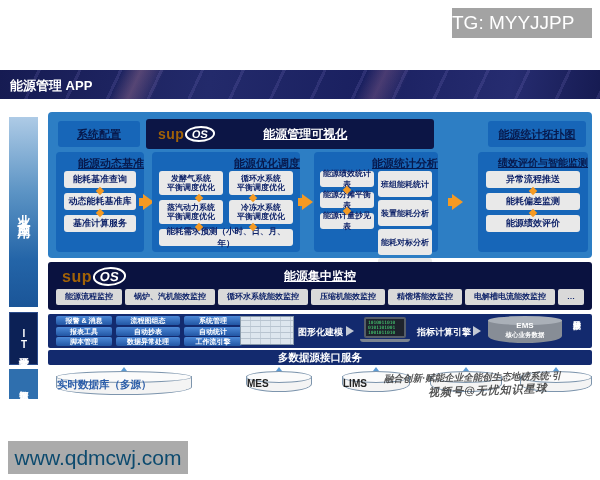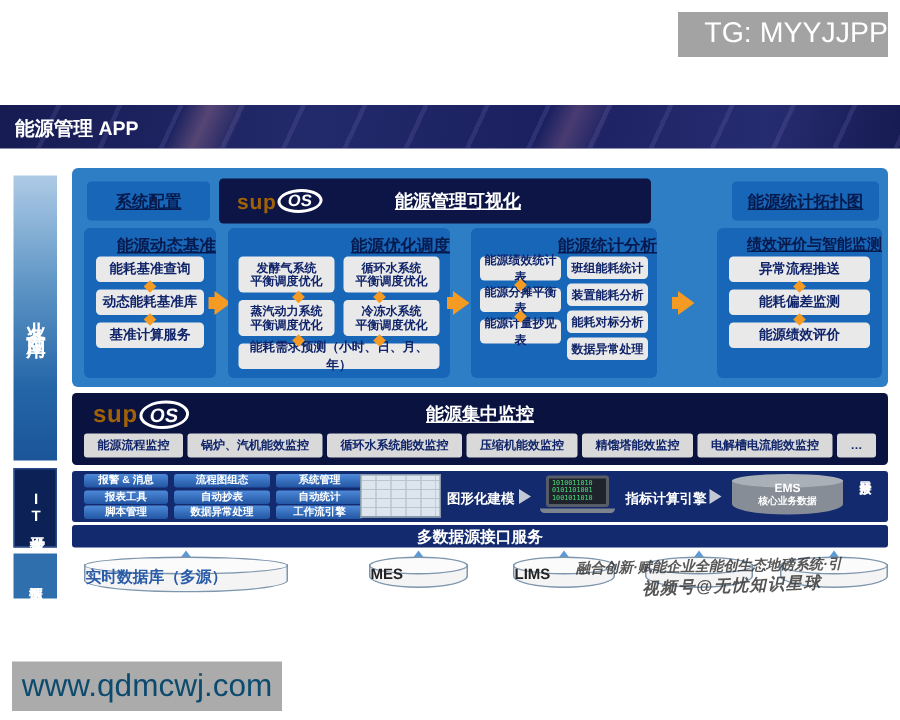--- a/index.html
+++ b/index.html
@@ -1,21 +1,21 @@
 <!DOCTYPE html>
 <html><head>
 <meta charset="utf-8">
 <style>
   html,body{margin:0;padding:0;background:#fff;}
   .page{position:relative;width:600px;height:480px;background:#fff;overflow:hidden;
         font-family:"Liberation Sans",sans-serif;}
 
   
   .tg-badge{position:absolute;left:452px;top:8px;width:140px;height:30px;background:#a3a3a3;
-            color:#fff;font-size:19px;line-height:30px;text-align:right;}
+            color:#fff;font-size:19px;line-height:30px;text-align:left;}
   .site-badge{position:absolute;left:8px;top:441px;width:180px;height:33px;background:#ababab;
             color:#0c4a6e;font-size:21px;display:flex;align-items:center;justify-content:center;}
   .wm1{position:absolute;left:384px;top:371px;width:230px;font-size:9.5px;font-style:italic;
        font-weight:bold;color:rgba(45,45,45,.8);white-space:nowrap;transform:rotate(-1deg);z-index:9;}
   .wm2{position:absolute;left:428px;top:383px;font-size:11px;font-style:italic;font-weight:bold;
        color:rgba(55,55,55,.85);letter-spacing:1px;transform:rotate(-2deg);z-index:9;}
 
   
   .banner{position:absolute;left:0;top:70px;width:600px;height:29px;
     background:
@@ -60,21 +60,21 @@
          display:flex;flex-direction:column;align-items:center;justify-content:center;text-align:center;}
   .col1 .gitem,.col4 .gitem{height:17px;margin:0 8px;}
   .dia{width:6px;height:6px;background:#f59a23;transform:rotate(45deg);margin:0 auto;}
   .dia-row{display:flex;justify-content:space-around;height:5px;align-items:center;margin:0 20px;}
   .grid2{display:flex;justify-content:space-between;margin:0 7px;}
   .grid2 .gitem{width:64px;height:24px;font-size:8px;line-height:9.5px;}
   .wide-item{height:17px;margin:0 7px;font-size:8.5px;}
   .subcols{display:flex;margin:0 6px;gap:4px;}
   .subcol{flex:1;}
   .col3 .gitem{height:16px;font-size:8px;}
-  .subcol-r .gitem{height:15px;margin-bottom:3px;}
+  .subcol-r .gitem{height:26px;margin-bottom:3px;}
   .arr-r{position:absolute;top:82px;width:0;height:0;border-top:8px solid transparent;
          border-bottom:8px solid transparent;border-left:11px solid #f59a23;}
   .arr-r::before{content:'';position:absolute;left:-15px;top:-4px;width:5px;height:8px;background:#f59a23;}
   .a1{left:95px;} .a2{left:254px;} .a3{left:404px;}
 
   
   .mon{position:absolute;left:48px;top:262px;width:544px;height:48px;background:#0a1240;border-radius:3px;}
   .mon-logo{position:absolute;left:14px;top:5px;}
   .mon-title{position:absolute;left:0;right:0;top:6px;text-align:center;color:#fff;font-weight:bold;
              font-size:12px;text-decoration:underline;}

